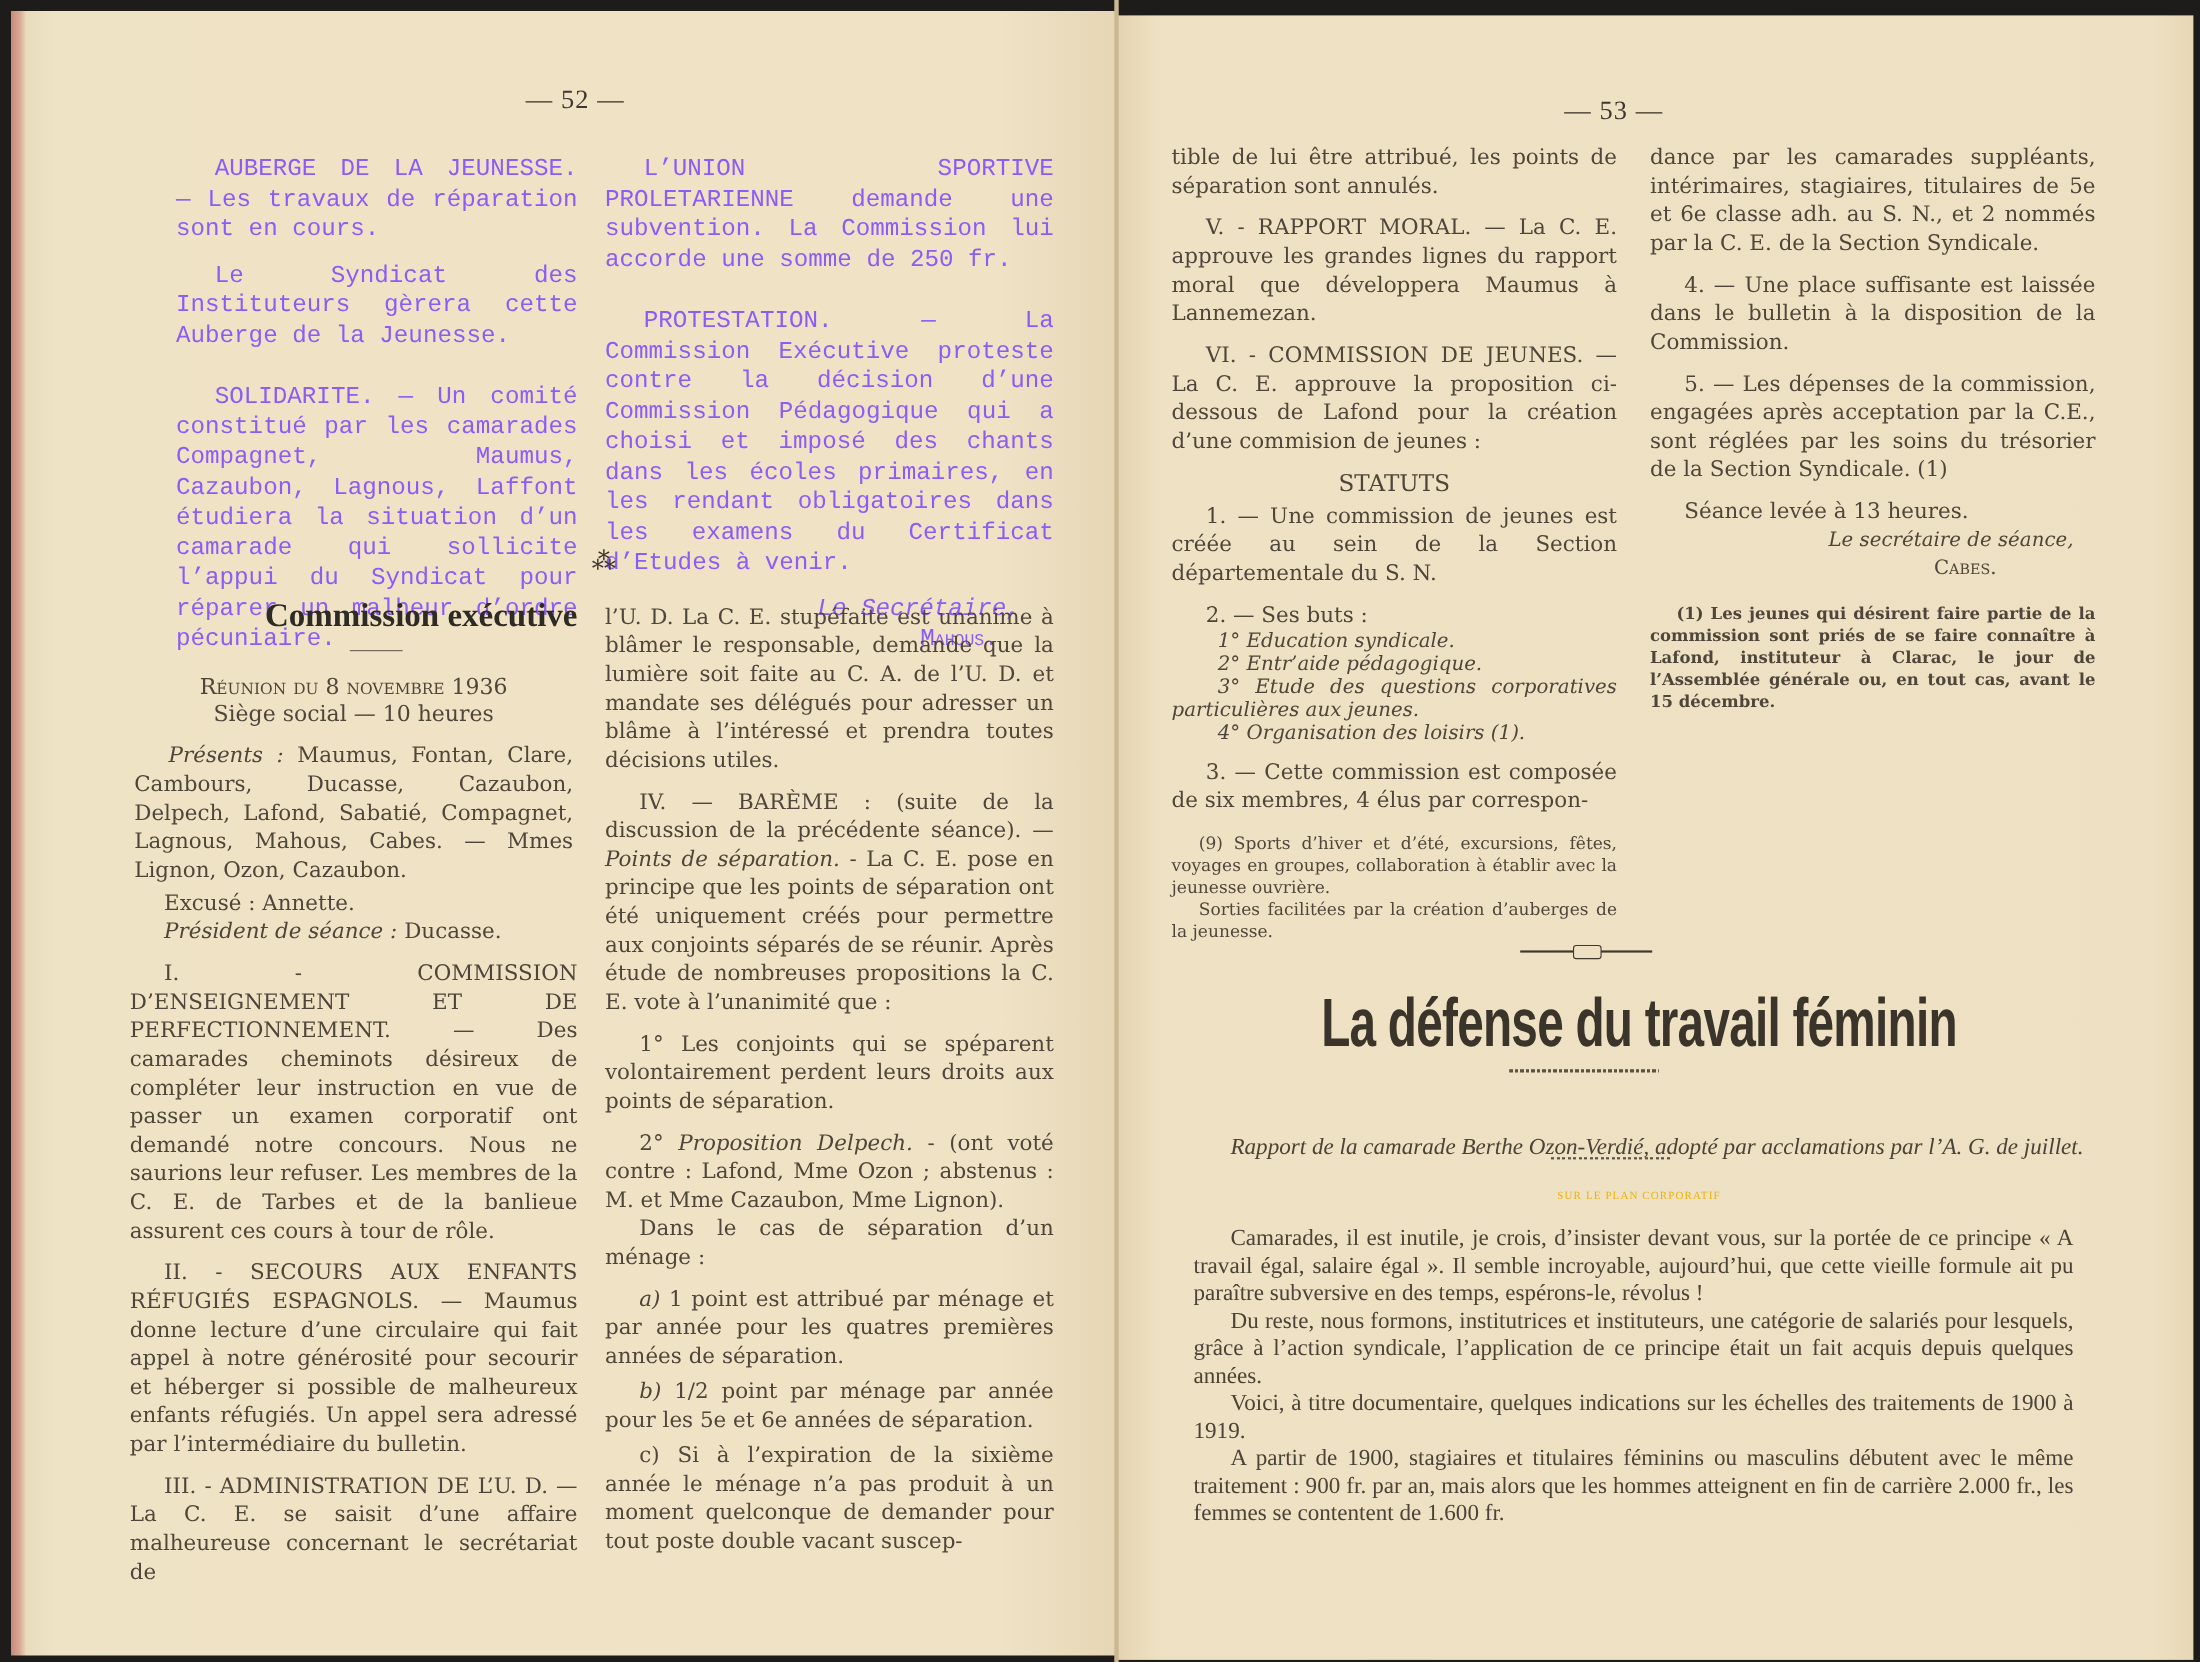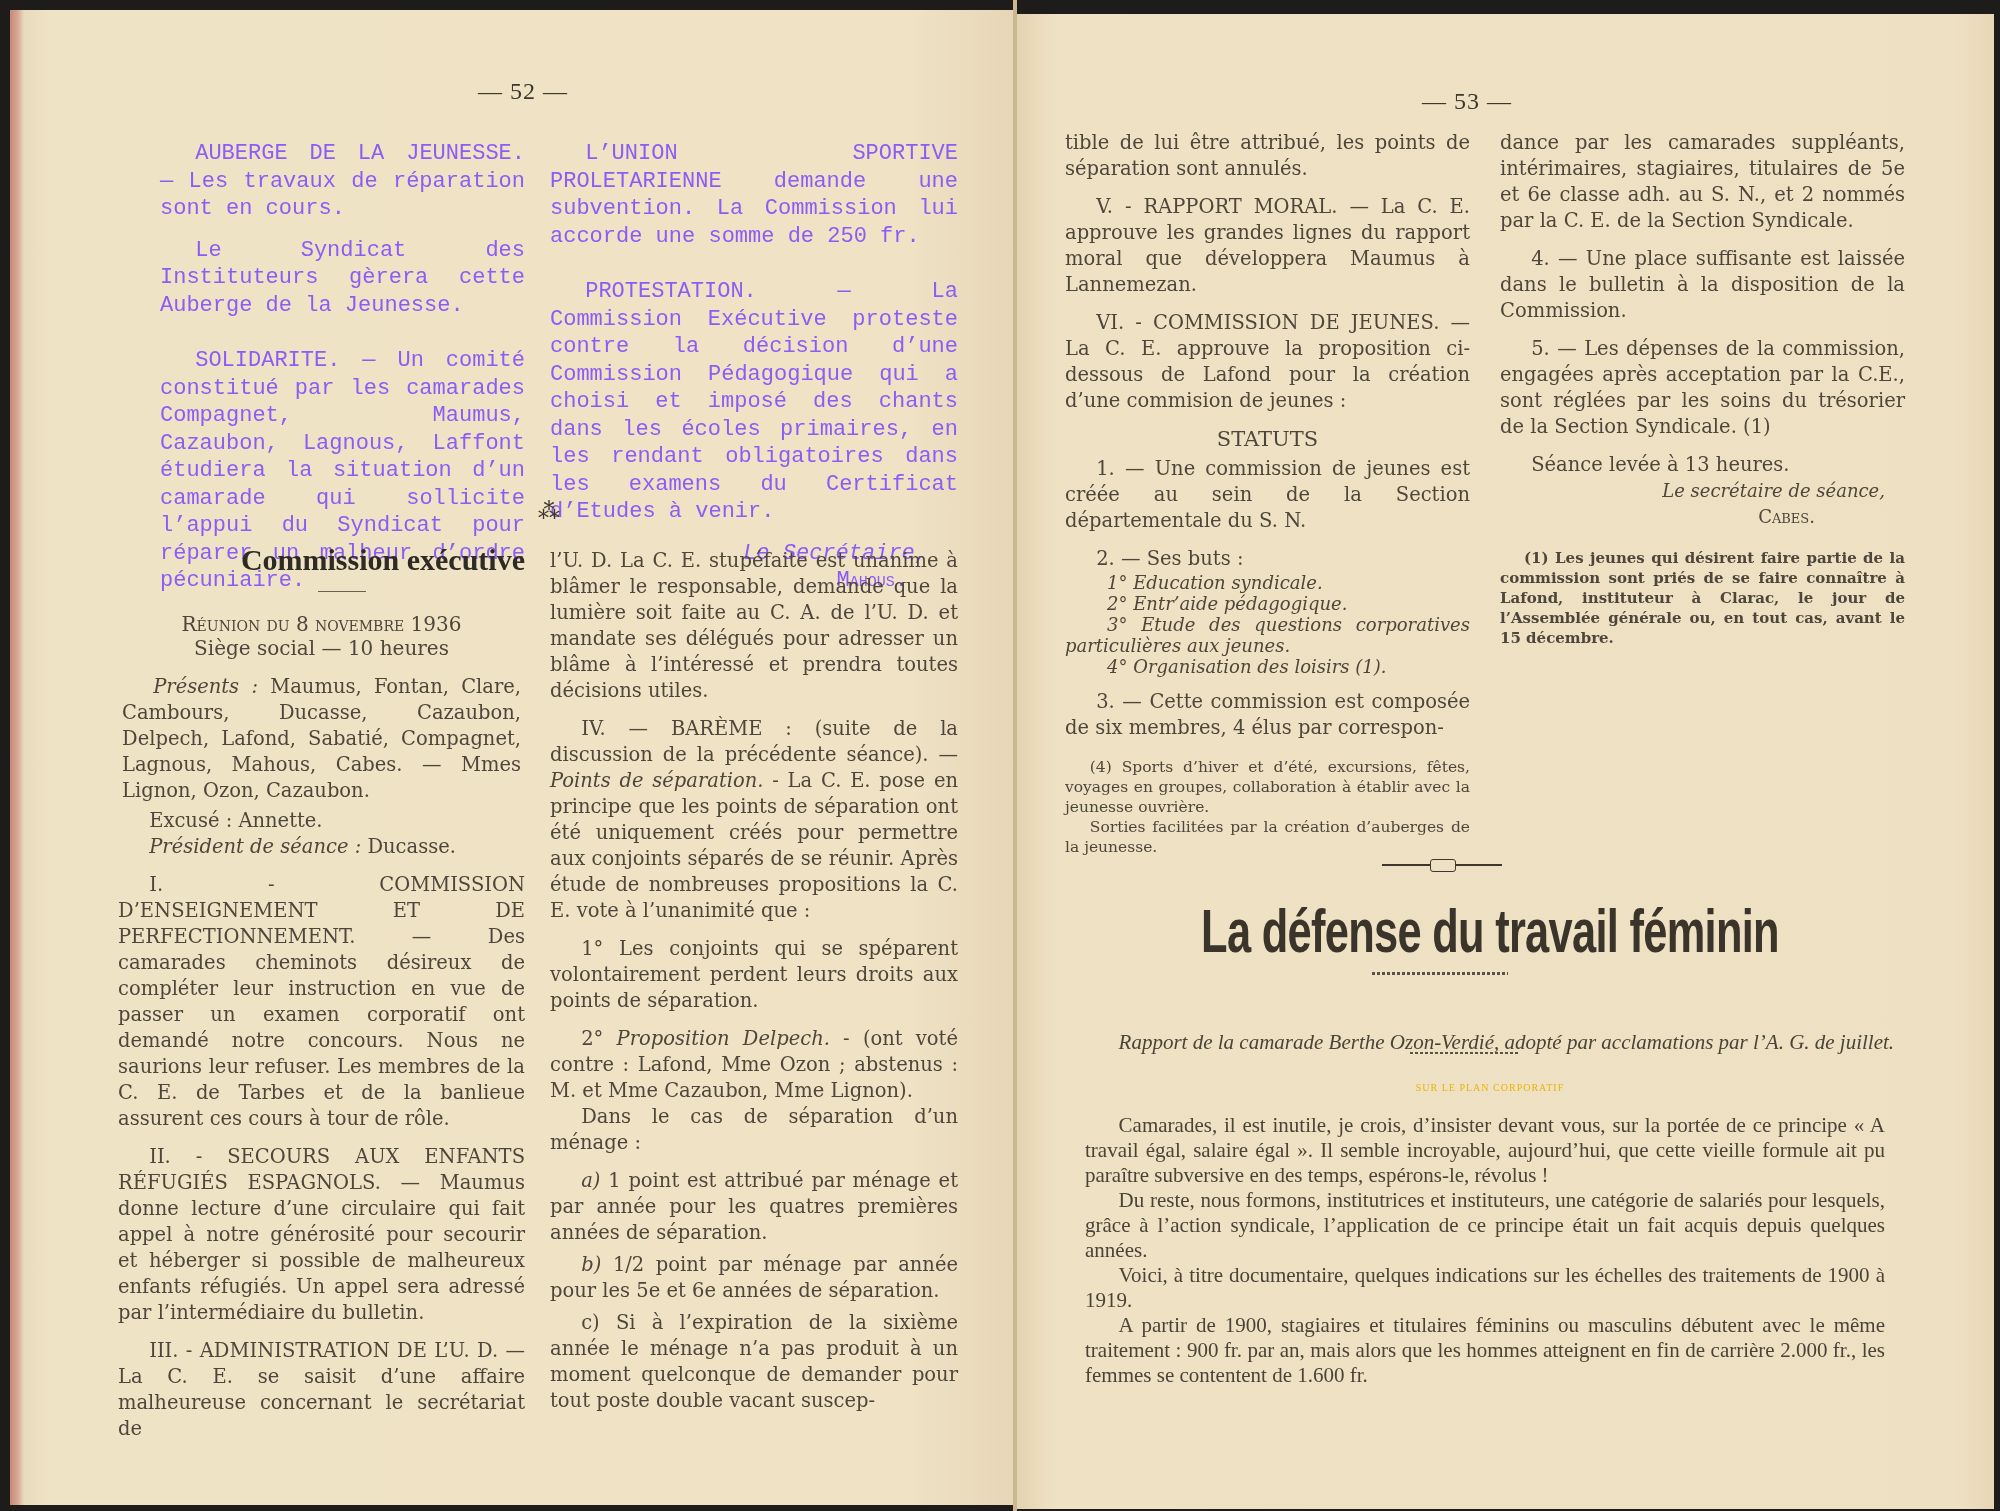--- a/index.html
+++ b/index.html
@@ -87,21 +87,21 @@
   <p>1. — Une commission de jeunes est créée au sein de la Section départementale du S. N.</p>
   <p style="margin-bottom:0;">2. — Ses buts :</p>
   <div class="ital" style="font-size:18px;line-height:21px;margin-bottom:12px;">
     <div style="padding-left:42px;">1° Education syndicale.</div>
     <div style="padding-left:42px;">2° Entr’aide pédagogique.</div>
     <div style="text-indent:42px;">3° Etude des questions corporatives particulières aux jeunes.</div>
     <div style="padding-left:42px;">4° Organisation des loisirs (1).</div>
   </div>
   <p>3. — Cette commission est composée de six membres, 4 élus par correspon-</p>
   <div class="fn" style="margin-top:16px;">
-    <p>(4) Sports d’hiver et d’été, excursions, fêtes, voyages en groupes, collaboration à établir avec la jeunesse ouvrière.</p>
+    <p>(9) Sports d’hiver et d’été, excursions, fêtes, voyages en groupes, collaboration à établir avec la jeunesse ouvrière.</p>
     <p>Sorties facilitées par la création d’auberges de la jeunesse.</p>
   </div>
 </div>
 
 <div class="col" style="left:1500px;top:130px;width:405px;">
   <p style="text-indent:0;">dance par les camarades suppléants, intérimaires, stagiaires, titulaires de 5e et 6e classe adh. au S. N., et 2 nommés par la C. E. de la Section Syndicale.</p>
   <p>4. — Une place suffisante est laissée dans le bulletin à la disposition de la Commission.</p>
   <p>5. — Les dépenses de la commission, engagées après acceptation par la C.E., sont réglées par les soins du trésorier de la Section Syndicale. (1)</p>
   <p style="margin-bottom:0;">Séance levée à 13 heures.</p>
   <div class="sig" style="padding-right:20px;font-size:18px;">Le secrétaire de séance,</div>

